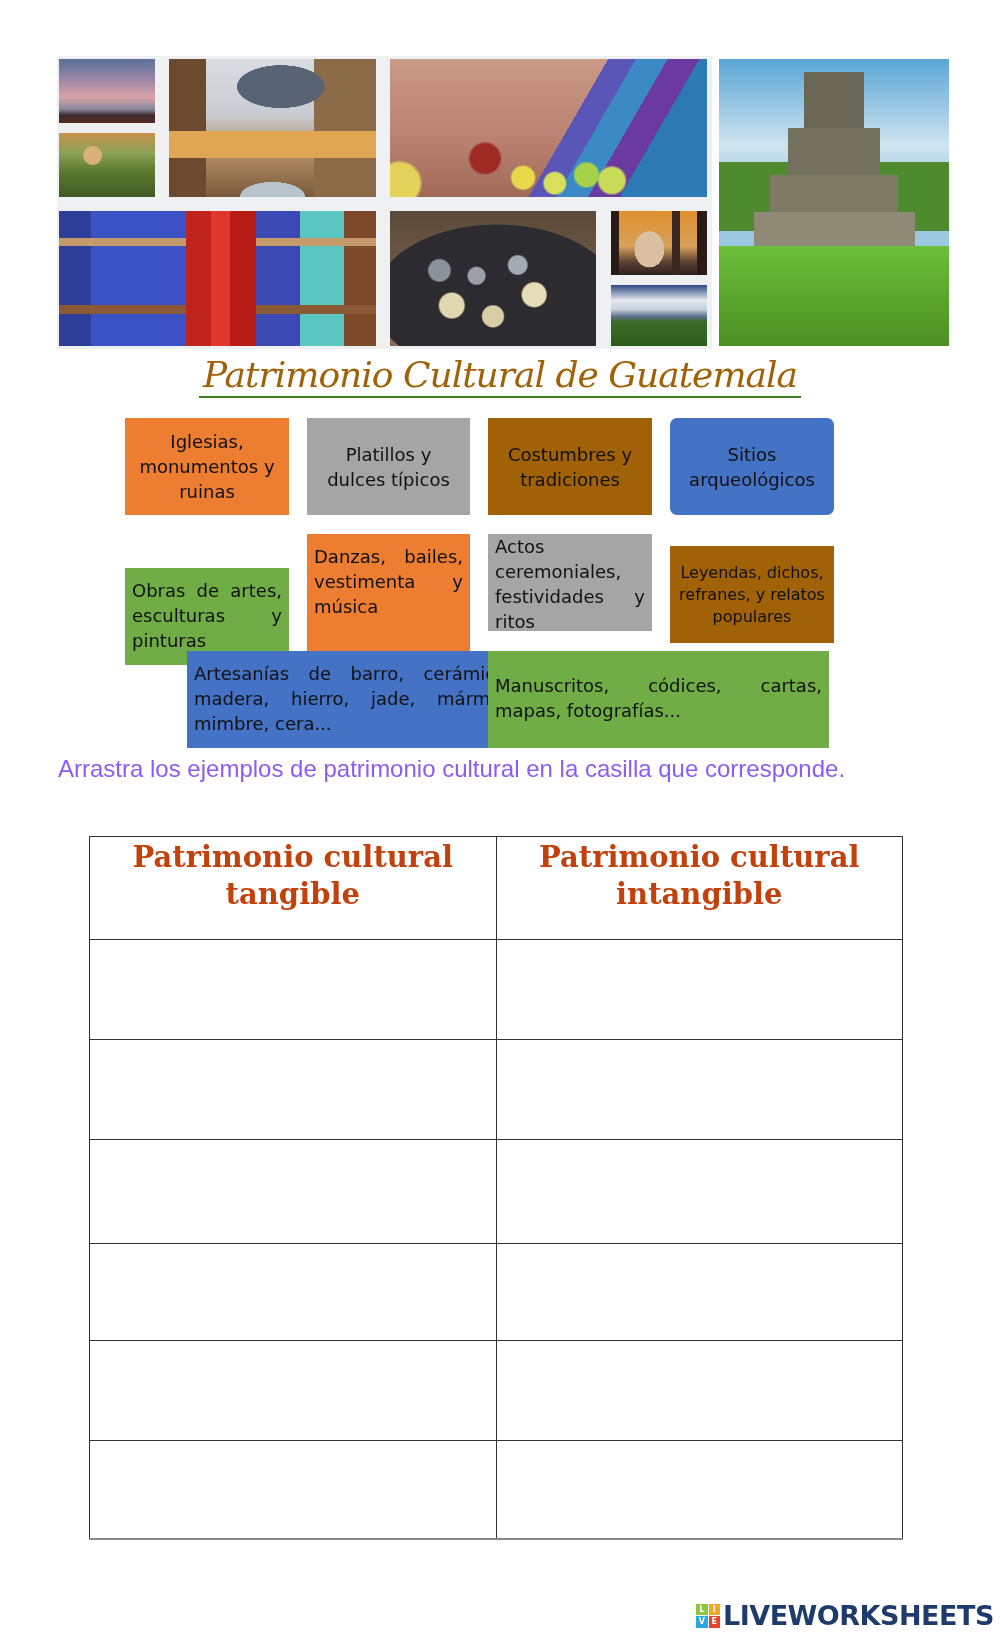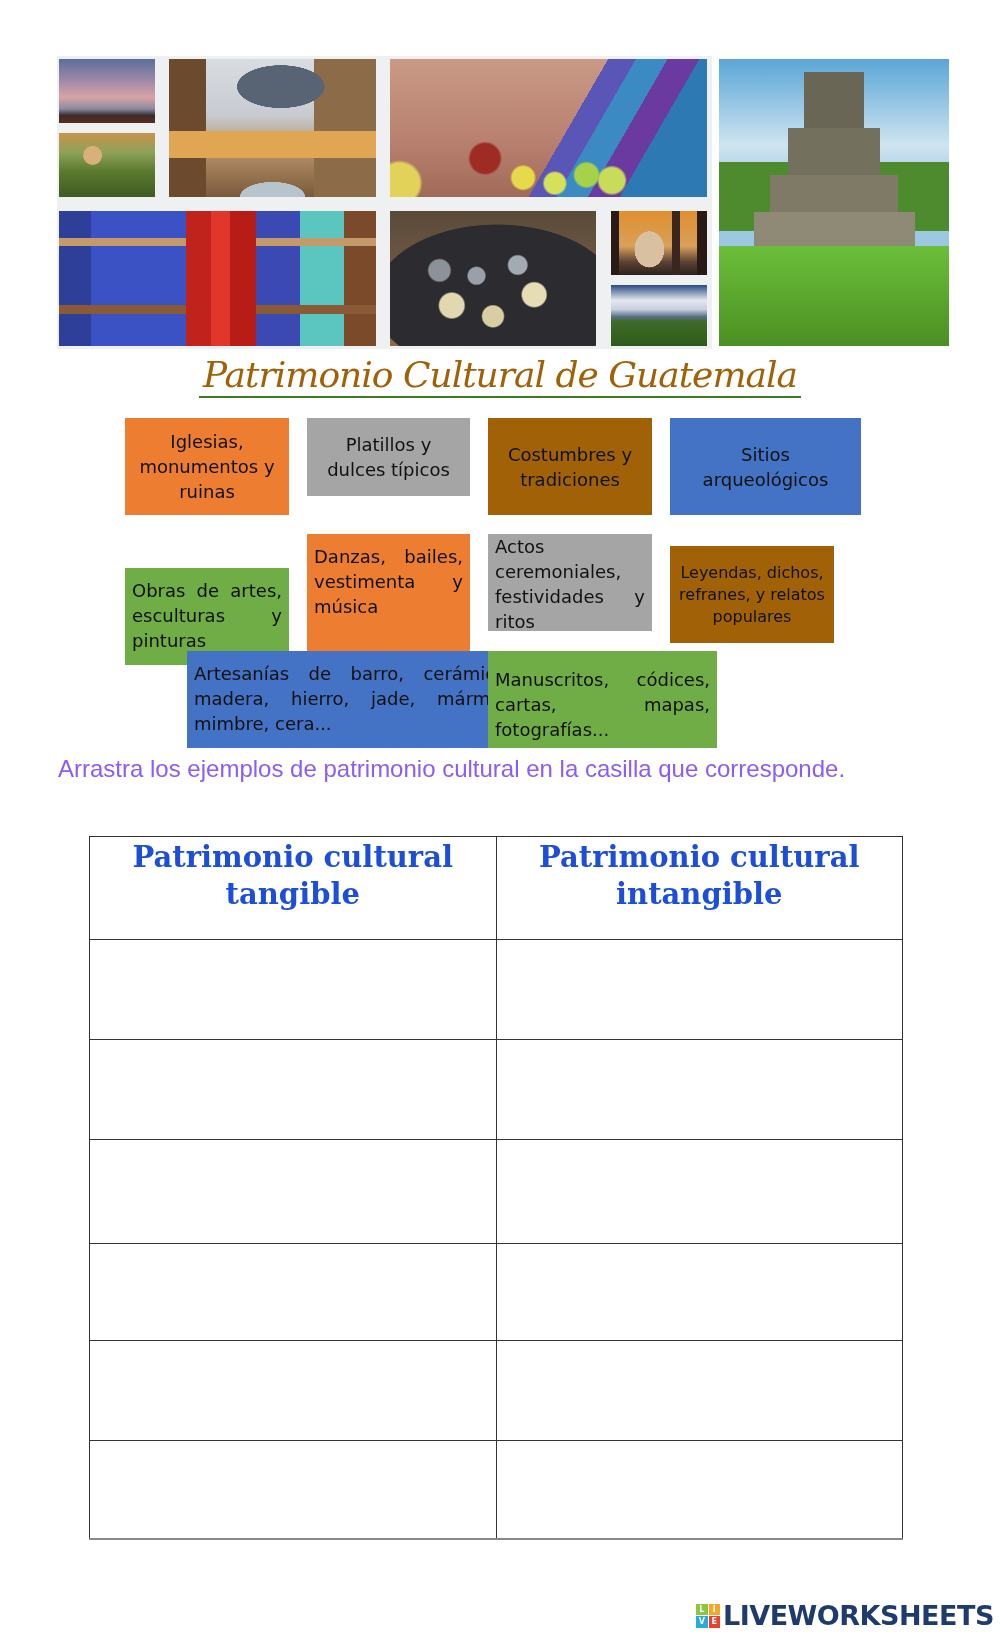--- a/index.html
+++ b/index.html
@@ -104,21 +104,21 @@
       font-family: Liberation Sans, sans-serif; font-size: 24px; line-height: 34px; color: #8b5cf6;
     }
 
     
     .table {
       position: absolute; left: 89px; top: 836px; width: 814px; border-collapse: collapse;
     }
     .table td, .table th { border: 1.5px solid #333; width: 50%; padding: 0; }
     .table th {
       height: 100px; vertical-align: top;
-      font-family: "DejaVu Serif", serif; font-weight: 900; font-size: 29px; line-height: 37px; color: #1d4ed8;
+      font-family: "DejaVu Serif", serif; font-weight: 900; font-size: 29px; line-height: 37px; color: #c2410c;
       padding-top: 2px;
     }
     .table td { height: 99px; }
     .table tr.last td { border-bottom-color: #888; border-bottom-width: 2px; }
 
     
     .logo { position: absolute; left: 696px; top: 1600px; display: flex; align-items: center; }
     .logo-mark { width: 24px; height: 24px; display: grid; grid-template-columns: 1fr 1fr; grid-template-rows: 1fr 1fr; gap: 1px; margin-right: 3px; }
     .logo-mark span { display: block; font-family: "DejaVu Sans", sans-serif; font-weight: bold; font-size: 8px; color: #fff; text-align: center; line-height: 11px; }
     .logo-text { font-family: "DejaVu Sans", sans-serif; font-weight: bold; font-size: 27px; color: #1f3b6b; letter-spacing: -0.5px; }
@@ -135,31 +135,31 @@
   <div class="photo p-temple" title="Templo de Tikal"></div>
   <div class="photo p-weaver" title="Tejedora en telar de cintura"></div>
   <div class="photo p-tortillas" title="Tortillas en comal"></div>
   <div class="photo p-cathedral" title="Catedral Metropolitana"></div>
   <div class="photo p-landscape" title="Paisaje de selva"></div>
 </div>
 
 <div class="title"><span>Patrimonio Cultural de Guatemala</span></div>
 
 <div class="tile c-orange" style="left:125px; top:418px; width:164px; height:97px;">Iglesias, monumentos y ruinas</div>
-<div class="tile c-gray" style="left:307px; top:418px; width:163px; height:78px; padding:12px 18px;">Platillos y dulces típicos</div>
+<div class="tile c-gray" style="left:307px; top:418px; width:163px; height:97px; padding:12px 18px;">Platillos y dulces típicos</div>
 <div class="tile c-yellow" style="left:488px; top:418px; width:164px; height:97px; padding:4px 14px;">Costumbres y tradiciones</div>
-<div class="tile c-blue" style="left:670px; top:418px; width:191px; height:97px; padding:16px 16px;">Sitios arqueológicos</div>
+<div class="tile c-blue" style="left:670px; top:418px; width:164px; height:97px; padding:16px 16px;border-radius:7px;">Sitios arqueológicos</div>
 
 <div class="tile c-green justify" style="left:125px; top:534px; width:164px; height:97px; padding-top:10px;margin-top:34px;">Obras de artes, esculturas y pinturas</div>
 <div class="tile c-orange justify" style="left:307px; top:534px; width:163px; height:118px; padding-top:10px;">Danzas, bailes, vestimenta y música</div>
 <div class="tile c-gray justify" style="left:488px; top:534px; width:164px; height:97px; padding-top:0px;">Actos ceremoniales, festividades y ritos</div>
 <div class="tile c-yellow small" style="left:670px; top:546px; width:164px; height:97px;">Leyendas, dichos, refranes, y relatos populares</div>
 
 <div class="tile c-blue justify" style="left:187px; top:651px; width:332px; height:97px; padding-top:10px;">Artesanías de barro, cerámica, madera, hierro, jade, mármol, mimbre, cera...</div>
-<div class="tile c-green justify" style="left:488px; top:651px; width:229px; height:97px; padding-top:16px;">Manuscritos, códices, cartas, mapas, fotografías...</div>
+<div class="tile c-green justify" style="left:488px; top:651px; width:341px; height:97px; padding-top:22px;">Manuscritos, códices, cartas, mapas, fotografías...</div>
 
 <div class="instruction">Arrastra los ejemplos de patrimonio cultural en la casilla que corresponde.</div>
 
 <table class="table">
   <tbody>
       <tr>
     <th>Patrimonio cultural tangible</th>
     <th>Patrimonio cultural intangible</th>
   </tr>
   <tr>

